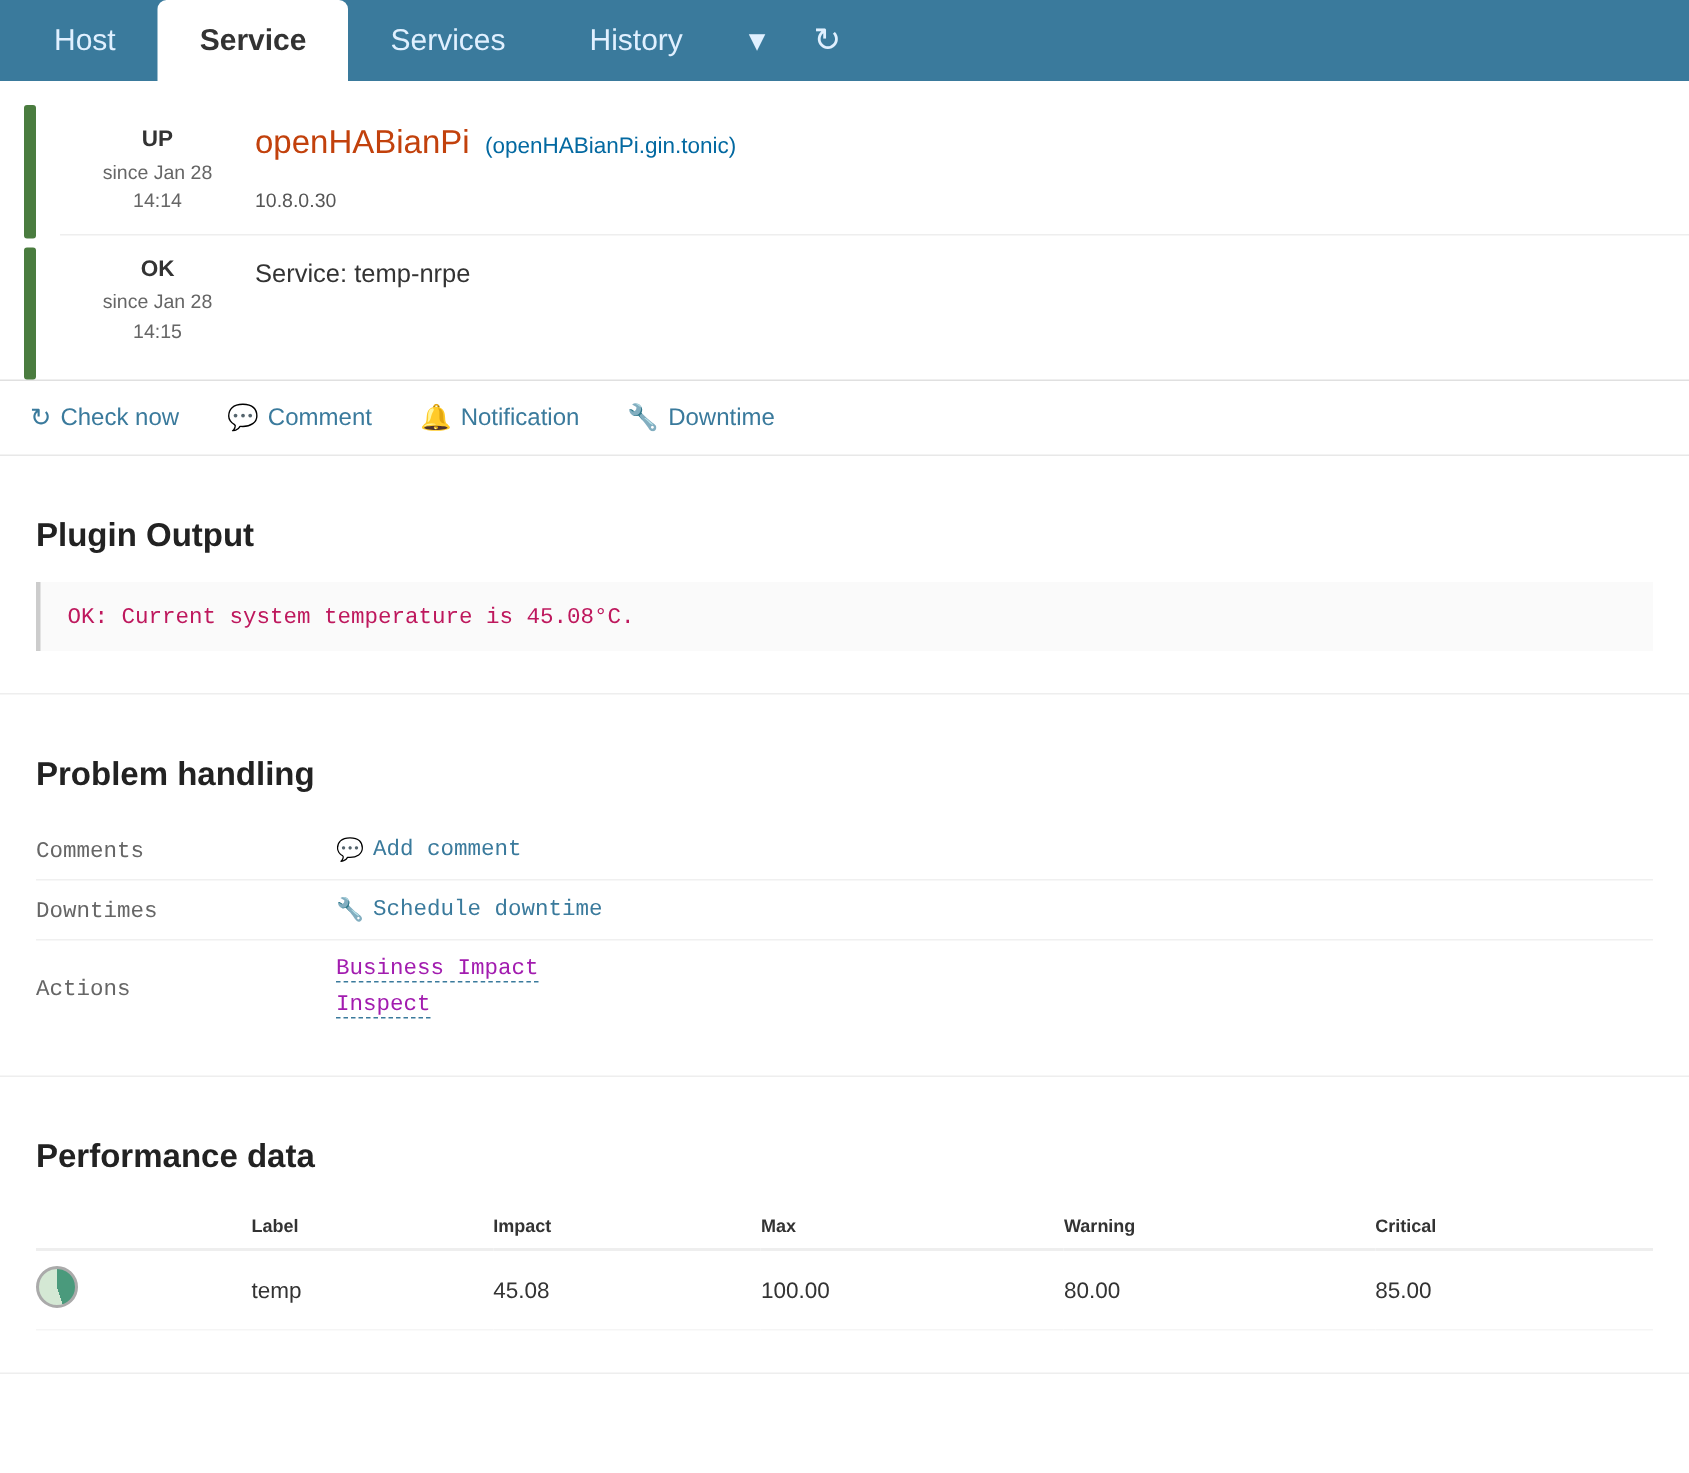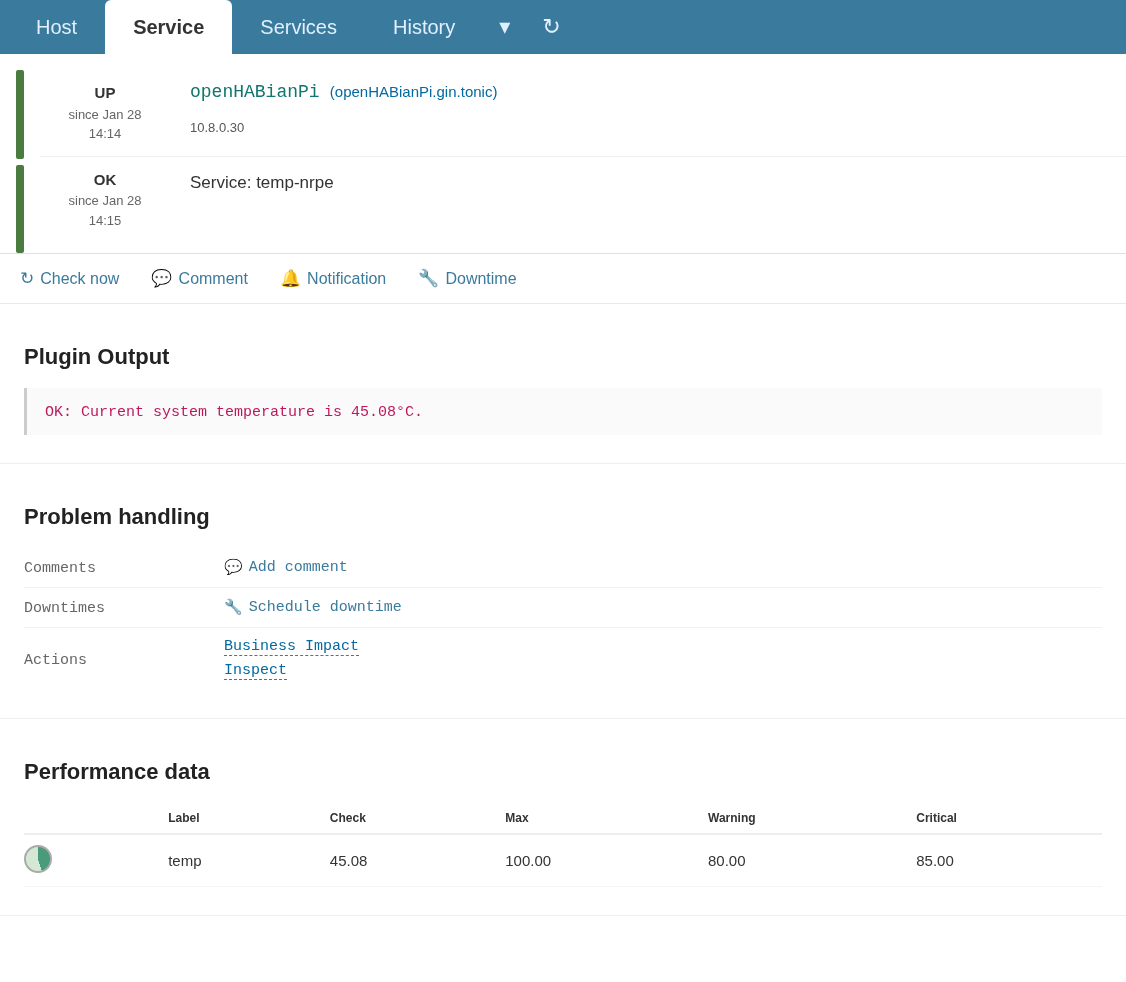--- a/index.html
+++ b/index.html
@@ -70,45 +70,43 @@
     .status-rows {
       flex: 1;
       display: flex;
       flex-direction: column;
       gap: 0;
     }
     .status-row {
       display: flex;
       align-items: flex-start;
       padding: 12px 0;
-      gap: 20px;
     }
     .status-row + .status-row {
       border-top: 1px solid #eee;
     }
     .status-label {
       text-align: center;
       min-width: 130px;
       color: #555;
       font-size: 14px;
       line-height: 1.5;
     }
     .status-label .status-state {
       font-weight: 600;
       font-size: 15px;
       color: #333;
     }
     .status-info {
       flex: 1;
     }
     .status-info .host-name {
-      font-size: 18px;
+      font-size: 22px;
       font-weight: 500;
-      color: #0f766e;
-      font-family: Liberation Mono, monospace;
+      color: #c2410c;
     }
     .status-info .host-id {
       color: #0369a1;
       font-size: 15px;
       margin-left: 6px;
     }
     .status-info .ip {
       font-size: 13px;
       color: #555;
       margin-top: 18px;
@@ -196,21 +194,21 @@
       gap: 6px;
       color: #3a7a9c;
       font-size: 15px;
       cursor: pointer;
       background: none;
       border: none;
       font-family: inherit;
       padding: 0;
     }
     .dotted-link {
-      color: #0369a1;
+      color: #a21caf;
       border-bottom: 1px dashed #3a7a9c;
       cursor: pointer;
       font-size: 15px;
       width: fit-content;
     }
 
     
     .perf-table {
       width: 100%;
       border-collapse: collapse;
@@ -349,21 +347,21 @@
   </div>
 </div>
 
 <div class="content-section">
   <h2 class="section-title">Performance data</h2>
   <table class="perf-table">
     <thead>
       <tr>
         <th></th>
         <th>Label</th>
-        <th>Check</th>
+        <th>Impact</th>
         <th>Max</th>
         <th>Warning</th>
         <th>Critical</th>
       </tr>
     </thead>
     <tbody>
       <tr class="table-row">
         <td>
           <div class="perf-icon"></div>
         </td>

